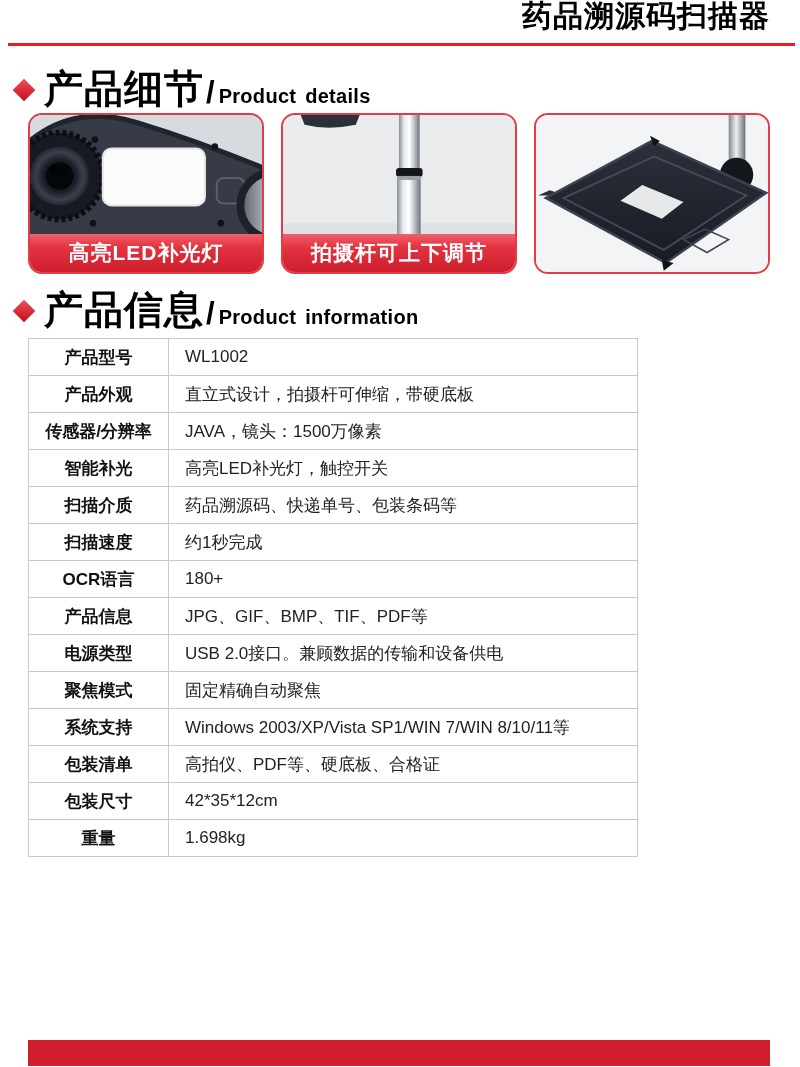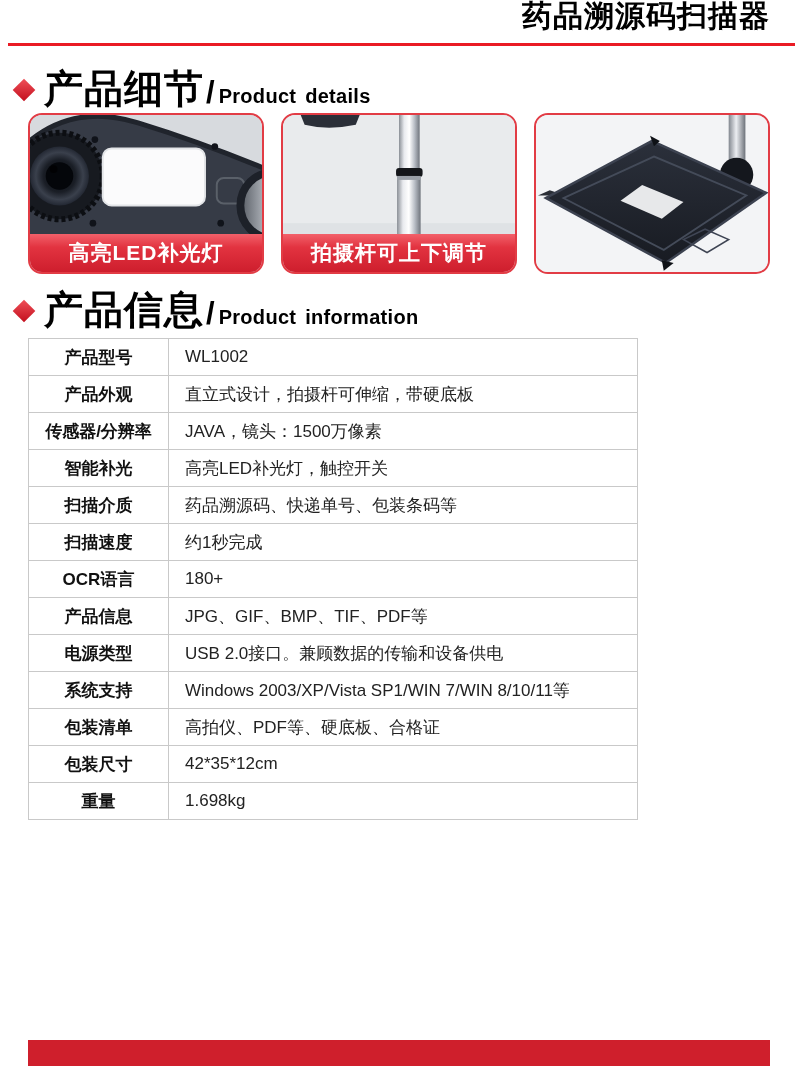--- a/index.html
+++ b/index.html
@@ -188,20 +188,24 @@
       </tr>
       <tr>
         <td class="spec-label">产品信息</td>
         <td class="spec-value">JPG、GIF、BMP、TIF、PDF等</td>
       </tr>
       <tr>
         <td class="spec-label">电源类型</td>
         <td class="spec-value">USB 2.0接口。兼顾数据的传输和设备供电</td>
       </tr>
       <tr>
+        <td class="spec-label">聚焦模式</td>
+        <td class="spec-value">固定精确自动聚焦</td>
+      </tr>
+      <tr>
         <td class="spec-label">系统支持</td>
         <td class="spec-value">Windows 2003/XP/Vista SP1/WIN 7/WIN 8/10/11等</td>
       </tr>
       <tr>
         <td class="spec-label">包装清单</td>
         <td class="spec-value">高拍仪、PDF等、硬底板、合格证</td>
       </tr>
       <tr>
         <td class="spec-label">包装尺寸</td>
         <td class="spec-value">42*35*12cm</td>

